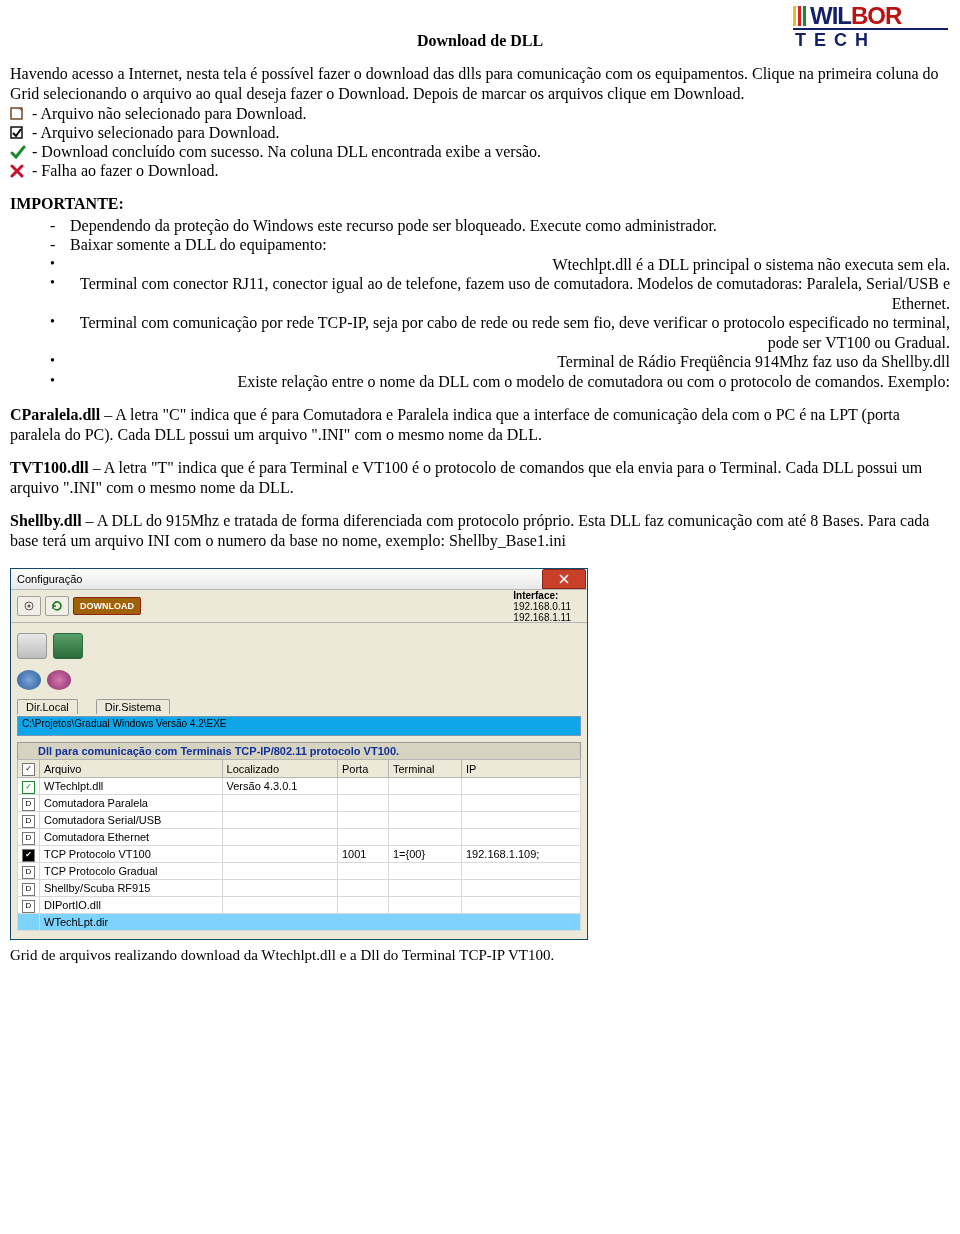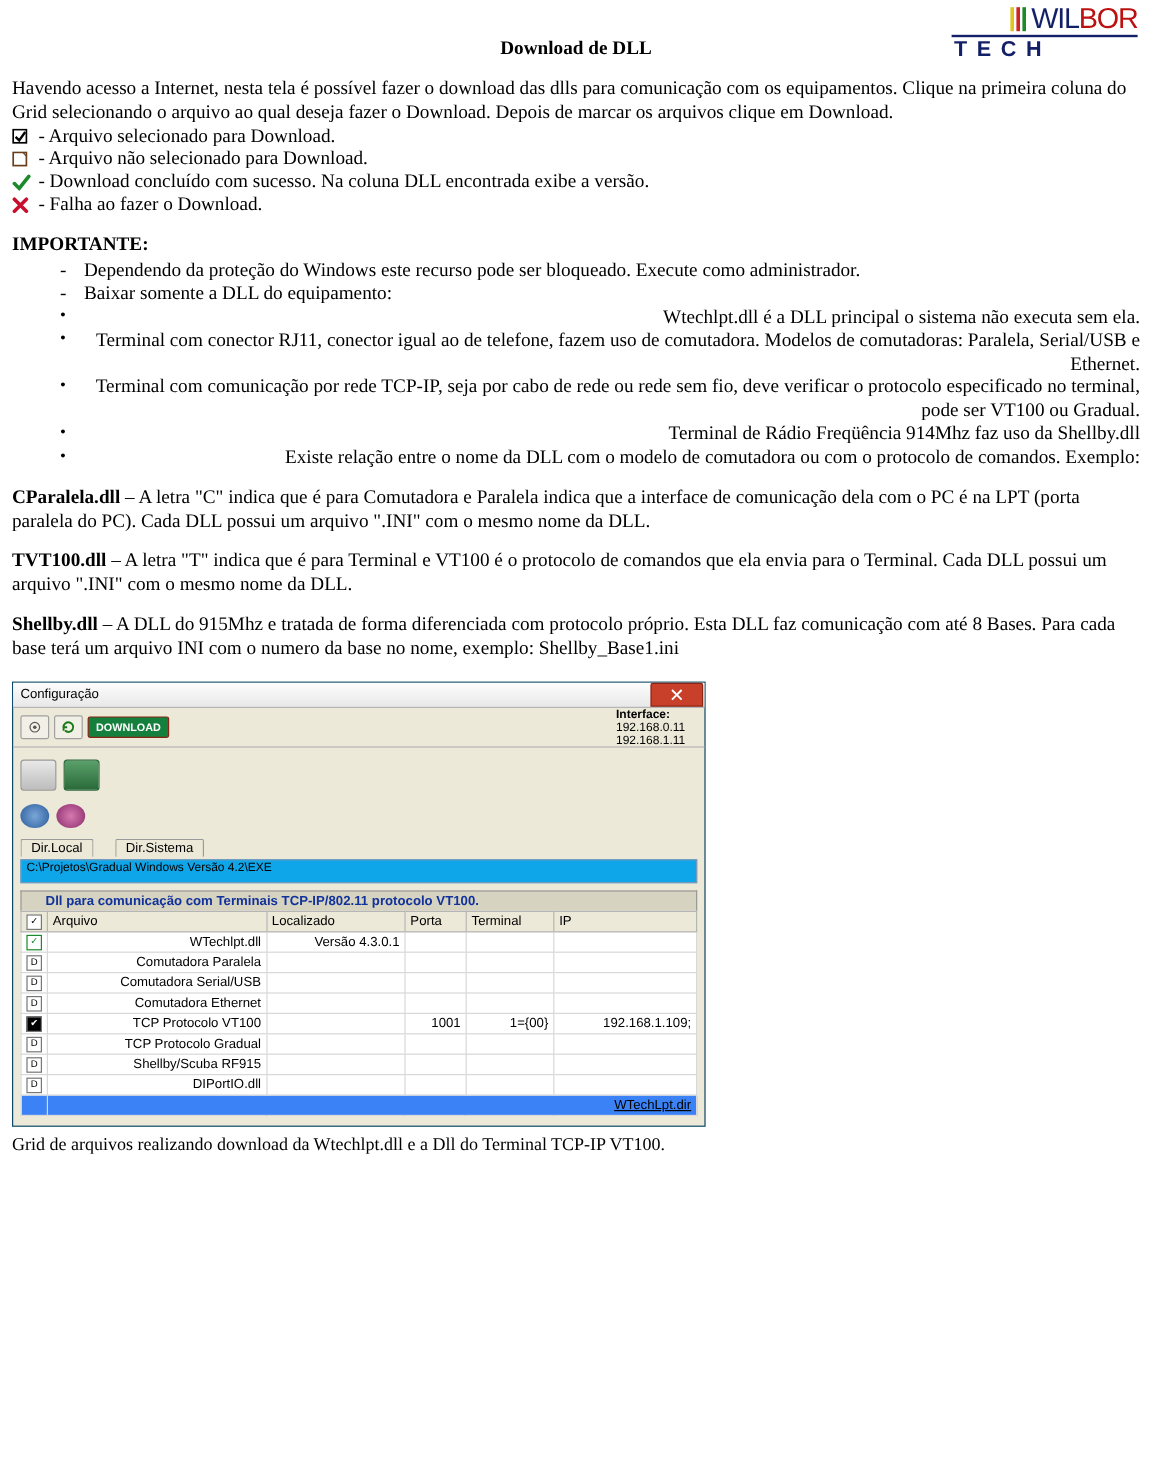--- a/index.html
+++ b/index.html
@@ -18,26 +18,25 @@
   }
   .logo {
     position: absolute;
     top: 6px;
     right: 12px;
     width: 155px;
     height: 48px;
   }
   .logo-top {
     font-family: Arial, Helvetica, sans-serif;
-    font-weight: 400;
+    font-weight: 700;
     font-size: 24px;
     letter-spacing: -1px;
     line-height: 20px;
     display: flex;
-    justify-content: flex-end;
   }
   .logo-top .navy { color: #131f66; }
   .logo-top .red  { color: #b11; }
   .logo-bars {
     display:inline-block;
     vertical-align: top;
     margin-right:2px;
   }
   .logo-bars span{
     display:inline-block;width:3px;height:20px;margin-right:2px;
@@ -102,21 +101,21 @@
     border-bottom:1px solid #b5b5b5;
     justify-content: space-between;
   }
   .tb-left{display:flex;align-items:center;gap:4px;}
   .tb-btn{
     display:inline-flex;align-items:center;justify-content:center;
     min-width:18px;height:18px;border:1px solid #a0a0a0;background:#f2f0e6;
     border-radius:2px;padding:0 2px;
   }
   .tb-download{
-    height:16px;padding:0 6px;background:#15803d;color:#fff;font-weight:bold;
+    height:16px;padding:0 6px;background:#a16207;color:#fff;font-weight:bold;
     font-size:9px;display:inline-flex;align-items:center;border-radius:2px;
     border:1px solid #8a2414;
   }
   .interface-box{
     text-align:left; padding-right:10px; font-size:10px; line-height:1.1;
   }
   .interface-box .lbl{font-weight:bold;}
   .win-body{ padding:4px 6px 8px 6px;}
   .device-row{height:34px;display:flex;align-items:center;gap:6px;padding:2px 0;}
   .device-glyph{width:28px;height:24px;border-radius:3px;}
@@ -134,29 +133,29 @@
     border:1px solid #9a9a9a; border-bottom:none; padding:2px 20px; margin-top:6px;
   }
   table.grid{
     width:100%; border-collapse:collapse; background:#fff; font-size:11px;
   }
   table.grid th{
     background:#ece9d8; border:1px solid #b5b5b5; text-align:left;
     font-weight:normal; padding:1px 4px; height:14px;
   }
   table.grid td{
-    border:1px solid #d8d8d8; padding:1px 4px; height:14px;text-align:right;
+    border:1px solid #d8d8d8; padding:1px 4px; height:14px;
   }
   table.grid td.iconcell{ width:14px; text-align:center; padding:0;}
   .mini{
     display:inline-block;width:11px;height:11px;border:1px solid #777;
     font-size:8px;line-height:10px;text-align:center;font-family:Arial;
     background:#fff;
   }
-  .footer-row td{ background:#3b82f6;text-decoration:underline;}
+  .footer-row td{ background:#7dd3fc;}
   .caption{ font-size:15px; margin-top:6px;}
 </style>
 </head>
 <body>
 
 <div class="logo">
   <div class="logo-top">
     <span class="logo-bars">
       <span style="background:#e2c21e"></span><span style="background:#d02424"></span><span style="background:#1a8a2a"></span>
     </span>
@@ -165,37 +164,37 @@
   </div>
   <div class="logo-sub">TECH</div>
 </div>
 
 <div class="page">
 
   <h2 class="title">Download de DLL</h2>
 
   <p>Havendo acesso a Internet, nesta tela é possível fazer o download das dlls para comunicação com os equipamentos. Clique na primeira coluna do Grid selecionando o arquivo ao qual deseja fazer o Download.  Depois de marcar os arquivos clique em Download.</p>
 
+  <div class="icon-line">
+    <span class="icon">
+      <svg viewBox="0 0 16 14">
+          <rect x="1" y="1" width="11" height="11" fill="#fff" stroke="#6a3e1a" stroke-width="1.4"></rect>
+          <path d="M9 1 L12 4" stroke="#6a3e1a" fill="none"></path>
+        </svg>
+    </span>
+    <span> - Arquivo não selecionado para Download.</span>
+  </div>
   <div class="icon-line">
     <span class="icon">
       <svg viewBox="0 0 16 14">
           <rect x="1" y="1" width="11" height="11" fill="#fff" stroke="#000" stroke-width="1.4"></rect>
           <path d="M3 7 L6 10 L11 3" stroke="#000" stroke-width="2" fill="none"></path>
         </svg>
     </span>
     <span> - Arquivo selecionado para Download.</span>
-  </div>
-  <div class="icon-line">
-    <span class="icon">
-      <svg viewBox="0 0 16 14">
-          <rect x="1" y="1" width="11" height="11" fill="#fff" stroke="#6a3e1a" stroke-width="1.4"></rect>
-          <path d="M9 1 L12 4" stroke="#6a3e1a" fill="none"></path>
-        </svg>
-    </span>
-    <span> - Arquivo não selecionado para Download.</span>
   </div>
   <div class="icon-line">
     <span class="icon">
       <svg viewBox="0 0 16 14">
           <path d="M2 8 L6 12 L14 2" stroke="#1a8a2a" stroke-width="3" fill="none" stroke-linecap="round"></path>
         </svg>
     </span>
     <span> - Download concluído com sucesso. Na coluna DLL encontrada exibe a versão.</span>
   </div>
   <div class="icon-line">

